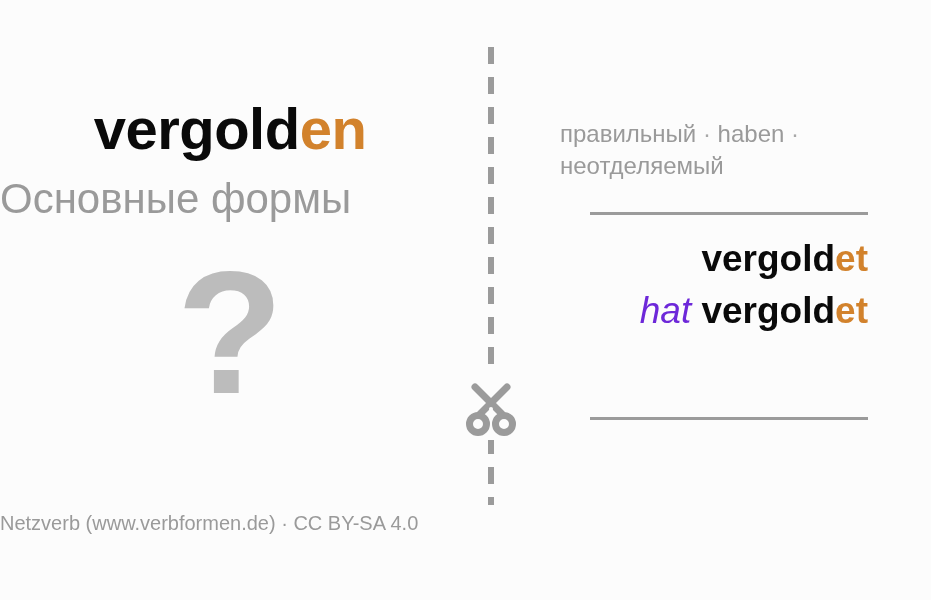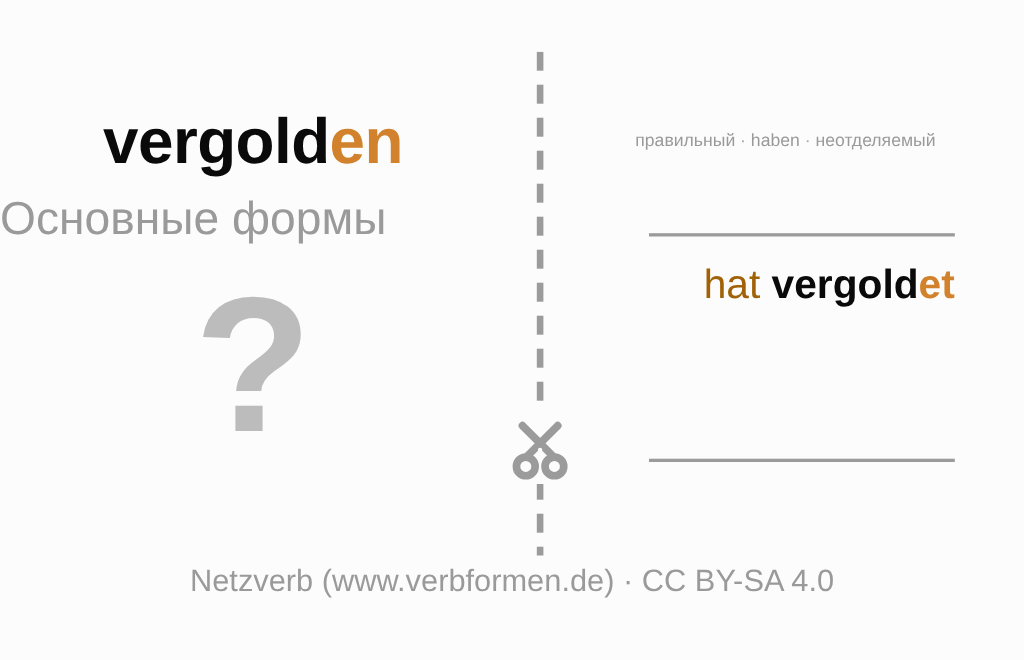--- a/index.html
+++ b/index.html
@@ -110,22 +110,21 @@
     top: 0;
     width: 371px;
     height: 600px;
   }
 
   .meta {
     position: absolute;
     left: 0;
     top: 118px;
     width: 308px;
-    text-align: center;
-    font-size: 16px;
+    font-size: 24px;
     color: #9a9a9a;
     line-height: 1.35;
     font-weight: normal;
   }
   .meta .sep { color: #a8a8a8; }
 
   .rule {
     position: absolute;
     left: 30px;
     width: 278px;
@@ -146,32 +145,32 @@
   .form-line {
     font-size: 37px;
     font-weight: bold;
     color: #0a0a0a;
     white-space: nowrap;
     margin-bottom: 15px;
   }
   .form-line:last-child { margin-bottom: 0; }
   .form-line .suffix { color: #d2822c; }
   .form-line .aux {
+    font-style: italic;
     font-weight: normal;
-    color: #a16207;
+    color: #6d28d9;
   }
 
   
   .footer {
     position: absolute;
     left: 0;
     top: 512px;
     width: 931px;
-    text-align: center;
-    font-size: 28px;
+    font-size: 20px;
     color: #9a9a9a;
     white-space: nowrap;
   }
 </style>
 </head>
 <body>
 
 <div id="card">
 
   <div class="left-col">
@@ -207,20 +206,23 @@
       <span class="sep">·</span>
       <span>haben</span>
       <span class="sep">·</span>
       <span>неотделяемый</span>
     </div>
 
     <div class="rule rule-top"></div>
 
     <div class="forms">
 
+      <div class="form-line">
+        <span>vergold</span><span class="suffix">et</span>
+      </div>
 
 
       <div class="form-line">
         <span class="aux">hat</span>
         <span>vergold</span><span class="suffix">et</span>
       </div>
 
     </div>
 
     <div class="rule rule-bottom"></div>

